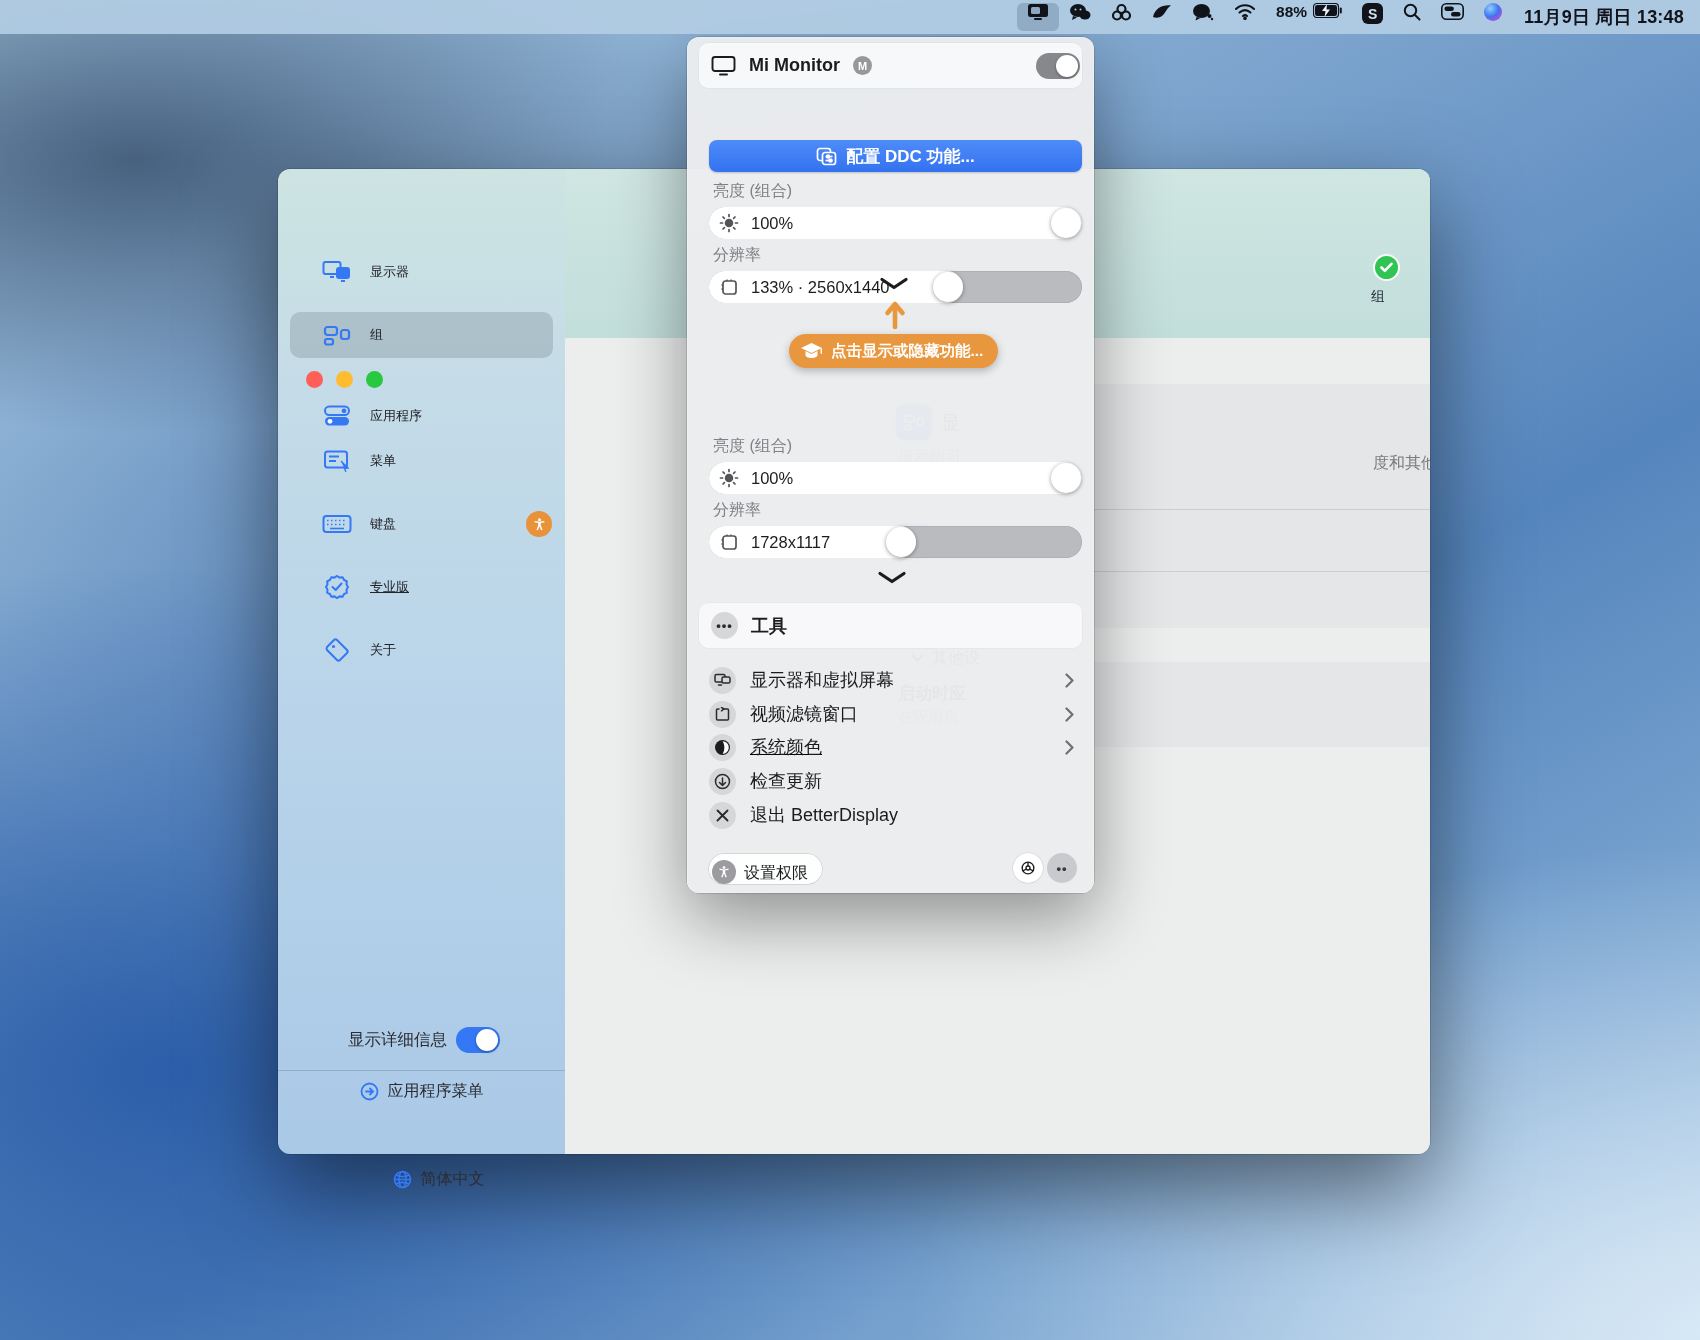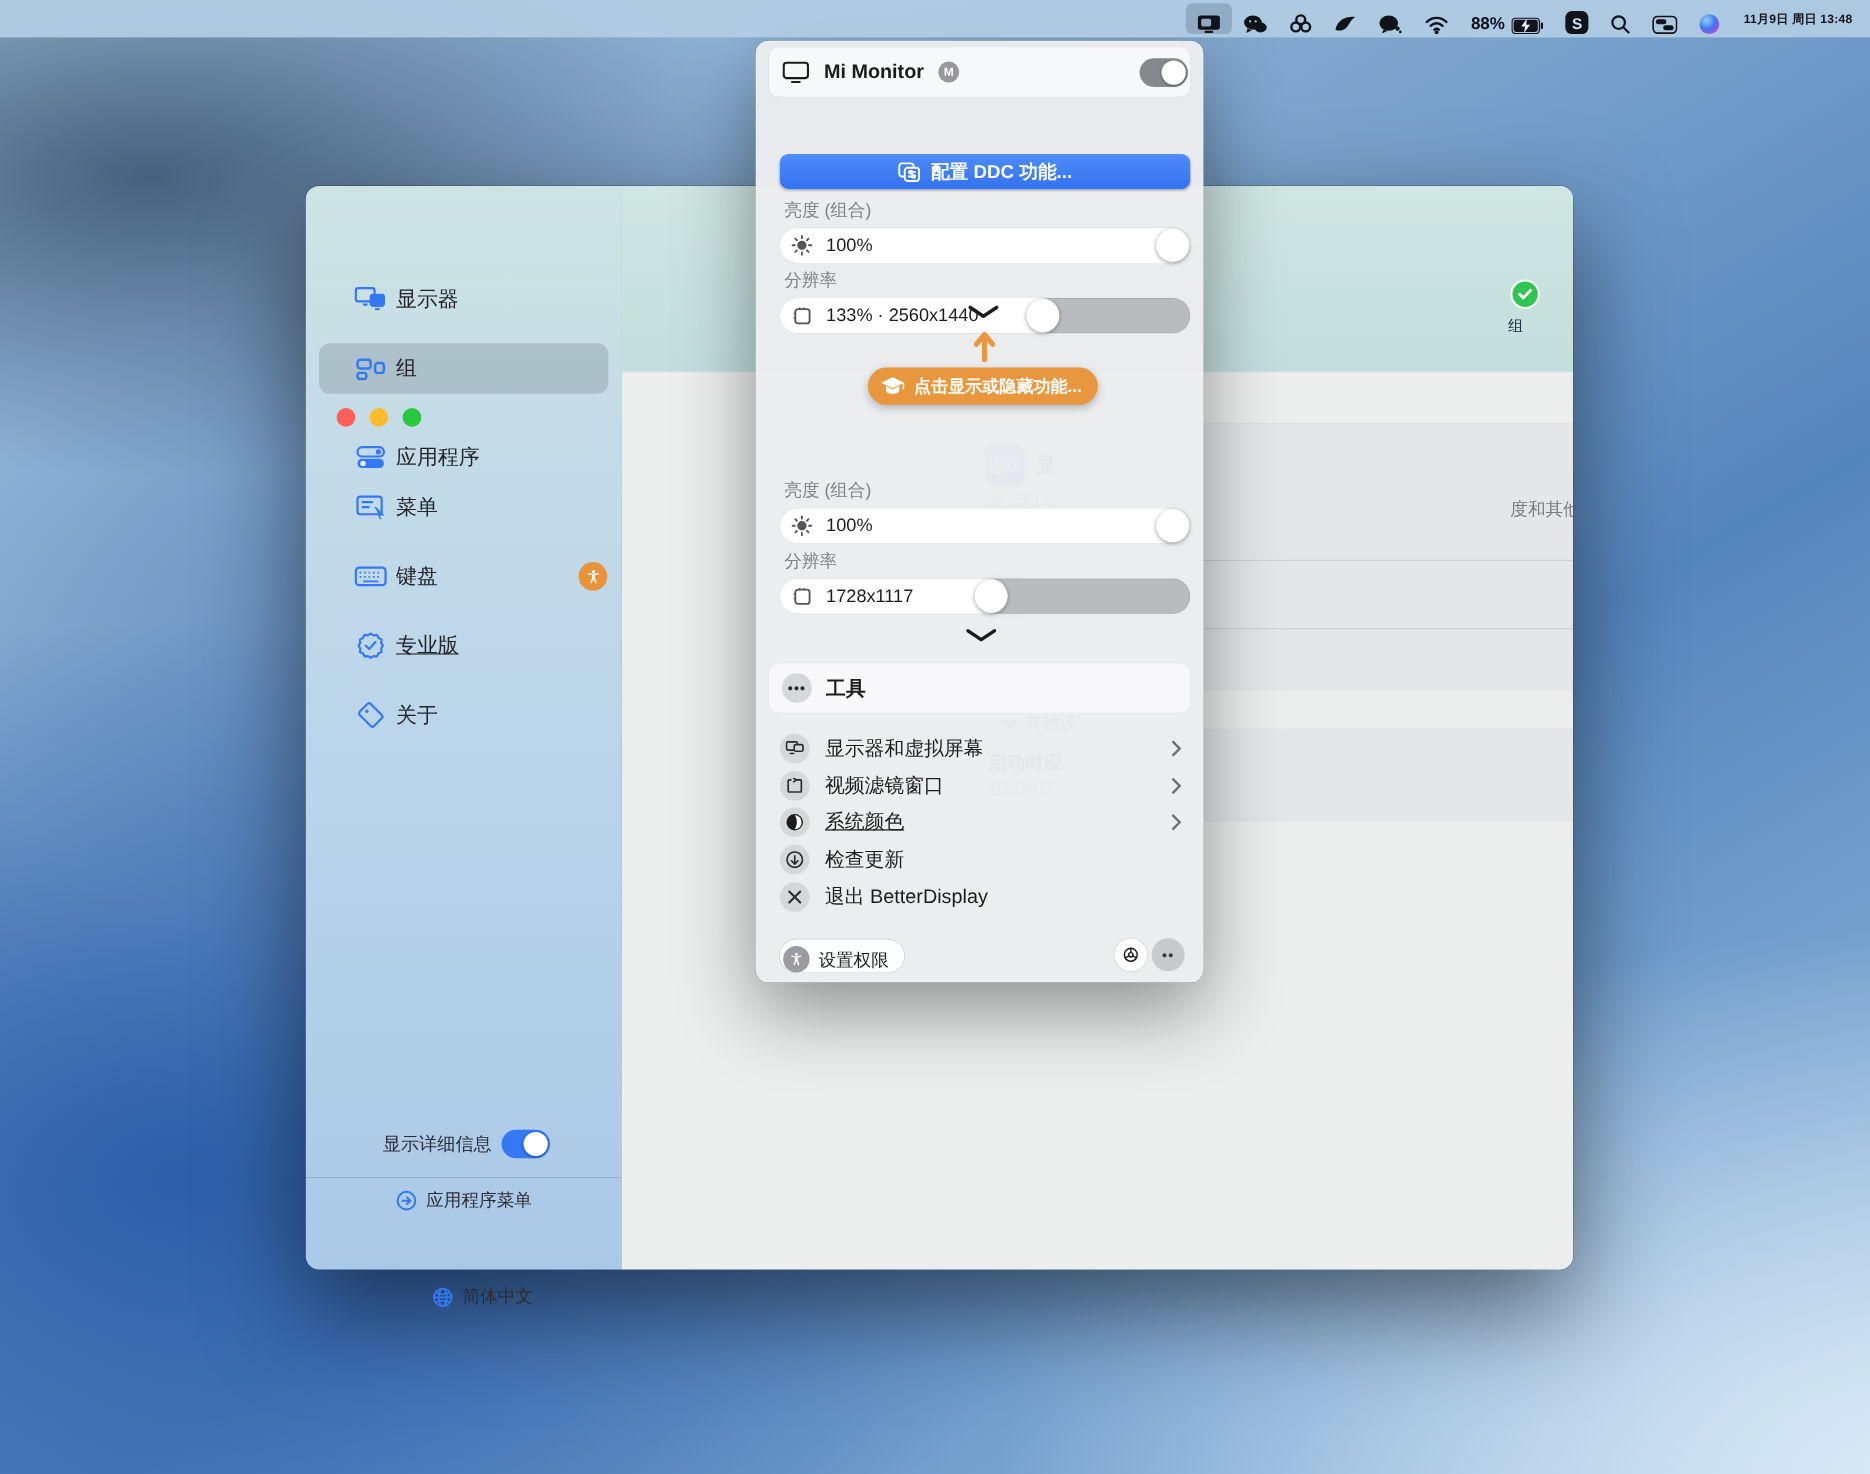--- a/index.html
+++ b/index.html
@@ -9,32 +9,32 @@
  radial-gradient(900px 420px at 8% 12%, rgba(40,62,92,0.72), rgba(40,62,92,0) 65%),
  radial-gradient(1300px 820px at 10% 80%, #2c5ea9 0%, rgba(44,94,169,0) 62%),
  radial-gradient(1100px 560px at 40% 42%, rgba(38,82,148,0.5), rgba(38,82,148,0) 68%),
  radial-gradient(1500px 900px at 102% 100%, #d9e9f6 0%, rgba(217,233,246,0) 55%),
  linear-gradient(150deg,#a2c3de 0%,#7ba3cd 35%,#5585bd 60%,#7fa9d3 85%,#a7c8e4 100%);
 }
 svg{display:block;}
 
 #menubar{position:absolute;left:0;top:0;width:1700px;height:34px;background:rgba(178,204,227,0.93);
  display:flex;align-items:center;justify-content:flex-end;padding-right:16px;gap:0;z-index:60;color:#141418;}
-.mb-item{height:28px;display:flex;align-items:flex-end;justify-content:center;padding:0 10px;border-radius:6px;}
+.mb-item{height:28px;display:flex;align-items:flex-start;justify-content:center;padding:0 10px;border-radius:6px;}
 .mb-active{background:rgba(70,95,120,0.28);}
 .mb-text{font-size:15.5px;font-weight:bold;color:#10131a;}
-#clock{font-size:11px;font-weight:bold;letter-spacing:0.2px;padding-left:12px;color:#10131a;}
+#clock{font-size:18px;font-weight:bold;letter-spacing:0.2px;padding-left:12px;color:#10131a;}
 
 #window{position:absolute;left:278px;top:169px;width:1152px;height:985px;border-radius:12px;z-index:10;
  box-shadow:0 35px 90px rgba(0,0,0,0.5),0 0 0 0.5px rgba(0,0,0,0.25);}
 #sidebar{position:absolute;left:0;top:0;width:287px;height:985px;border-radius:12px 0 0 12px;
  background:linear-gradient(180deg,#cde4e2 0%,#c6dde7 18%,#b9d4ea 55%,#aac9e7 100%);}
 .tl{position:absolute;top:202px;width:17px;height:17px;border-radius:50%;}
-.side-item{position:absolute;left:12px;width:263px;height:46px;display:flex;align-items:center;gap:6px;
- padding-left:30px;font-size:19px;color:#23242a;border-radius:10px;}
+.side-item{position:absolute;left:12px;width:263px;height:46px;display:flex;align-items:center;gap:16px;
+ padding-left:30px;font-size:13px;color:#23242a;border-radius:10px;}
 .side-item.sel{background:rgba(105,118,130,0.28);}
 .side-ic{width:34px;height:26px;color:#3478f6;display:flex;align-items:center;justify-content:center;}
 .badge-orange{position:absolute;left:236px;width:26px;height:26px;border-radius:50%;background:#e8923a;
  display:flex;align-items:center;justify-content:center;color:#fff;}
 .side-foot{position:absolute;left:0;width:287px;display:flex;align-items:center;justify-content:center;gap:9px;
  font-size:16px;color:#2c2d33;}
 
 #main{position:absolute;left:287px;top:0;width:865px;height:985px;border-radius:0 12px 12px 0;background:#eceded;overflow:hidden;}
 #teal-band{position:absolute;left:0;top:0;width:865px;height:169px;background:linear-gradient(180deg,#cfe6e2 0%,#c2dedb 100%);}
 .card{position:absolute;left:308px;width:790px;background:#e4e6e7;border-radius:12px;box-shadow:0 0 0 0.5px rgba(0,0,0,0.06);}

